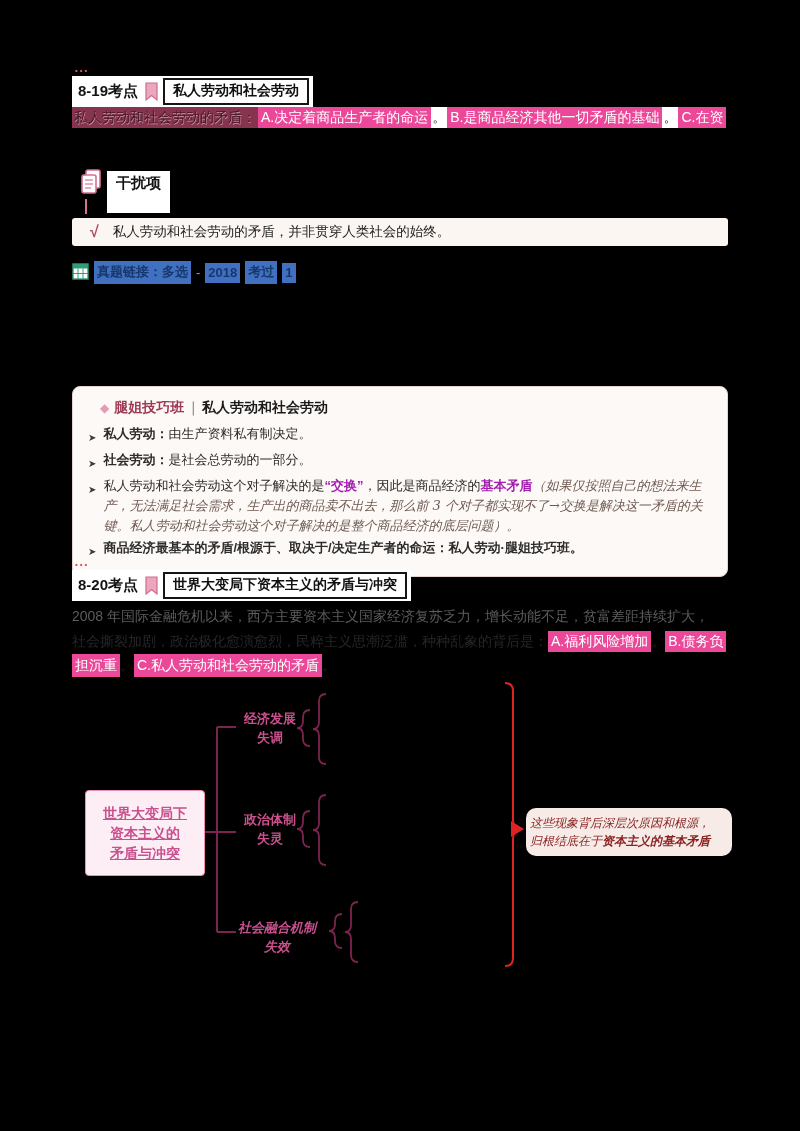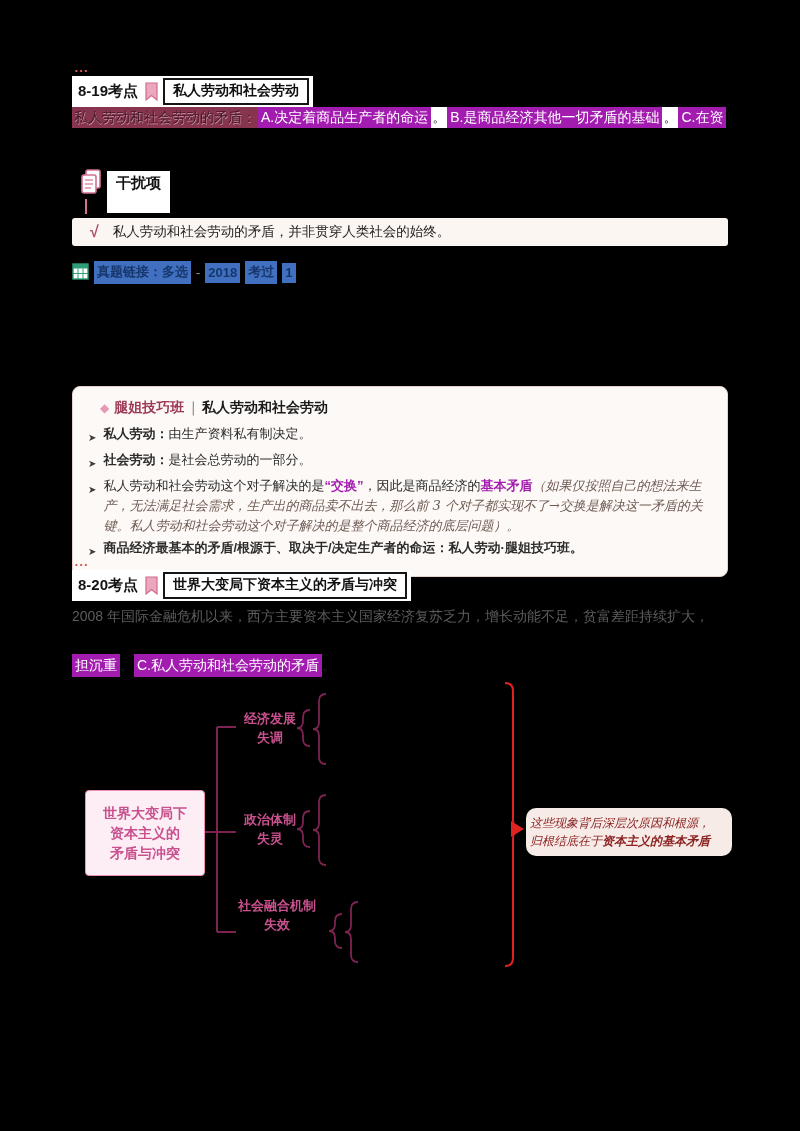--- a/index.html
+++ b/index.html
@@ -10,21 +10,21 @@
   
   .dots{position:absolute;color:#d95757;font-size:8px;letter-spacing:2px;font-weight:bold;}
   .header-row{position:absolute;display:inline-flex;align-items:center;background:#fff;padding:2px 4px;gap:5px;}
   .kaodian{font-weight:bold;font-size:15px;color:#121212;white-space:nowrap;padding:1px 2px;}
   .title-box{border:2px solid #151515;background:#fff;color:#111;font-weight:bold;font-size:14px;
              padding:2px 8px 3px;white-space:nowrap;}
   .bookmark{width:13px;height:19px;flex:none;}
 
   
   .stmt{position:absolute;white-space:nowrap;font-size:14px;line-height:21px;}
-  .hl{background:#a21caf;color:#fff;padding:3px 3px 4px;}
+  .hl{background:#ec4899;color:#fff;padding:3px 3px 4px;}
   .chip{background:#fff;color:#111;padding:3px 1px 4px;}
   .lead-garbled{background:#87344e;color:#471527;padding:3px 2px 4px;
                 text-shadow:0.6px 0.6px 0 rgba(255,245,248,0.5);filter:blur(.2px);}
   .faint{color:#5c5c5c;}
   .faint-dark{color:#262626;}
   .clip{overflow:hidden;width:660px;}
 
   
   .distractor-label{position:absolute;background:#fff;color:#111;font-weight:bold;font-size:15px;padding:3px 9px 20px;}
   .tick-line{position:absolute;width:2px;height:15px;background:#d4728f;}
@@ -50,21 +50,21 @@
   .tips-topic{color:#1c1c1c;font-weight:bold;}
   .bullet{display:flex;margin:2px 0;line-height:20px;}
   .arrow{flex:none;color:#3a3a3a;font-size:10px;margin:4px 7px 0 2px;}
   .bold{font-weight:bold;}
   .accent{color:#a21caf;font-weight:bold;}
   .kai{color:#6e5a52;font-family:"DejaVu Serif","Liberation Serif",serif;font-style:italic;}
 
   
   .mm-root{position:absolute;left:85px;top:790px;width:118px;height:84px;border:1.5px solid #f08cb8;
            background:#fdeef6;border-radius:4px;display:flex;align-items:center;justify-content:center;
-           text-align:center;color:#c9518e;font-weight:bold;font-size:14px;line-height:20px;white-space:pre-line;}
+           text-align:center;color:#c9518e;font-weight:bold;font-size:14px;line-height:20px;white-space:pre-line;text-decoration:underline;}
   .mm-label{position:absolute;color:#c9518e;font-weight:bold;font-size:13px;line-height:19px;
             text-align:center;white-space:pre-line;}
   .conclusion{position:absolute;left:526px;top:808px;width:198px;background:#f6ebe7;border-radius:10px;
               padding:6px 4px;font-size:12px;line-height:18px;color:#8b2323;
               font-family:"DejaVu Serif","Liberation Serif",serif;font-style:italic;}
   .overlay{position:absolute;left:0;top:0;pointer-events:none;}
 </style>
 </head>
 <body>
 
@@ -148,20 +148,23 @@
     <span class="kaodian">8-20考点</span>
     <span class="bookmark">
       <svg width="13" height="19" viewBox="0 0 13 19">
           <path d="M1,1 h11 v17 l-5.5,-4.5 -5.5,4.5 z" fill="#eba7bd" stroke="#cf6d8e" stroke-width="1.2"></path>
         </svg>
     </span>
     <span class="title-box">世界大变局下资本主义的矛盾与冲突</span>
   </div>
 
   <div class="stmt clip faint" style="left:72px;top:606px;">2008 年国际金融危机以来，西方主要资本主义国家经济复苏乏力，增长动能不足，贫富差距持续扩大，</div>
+  <div class="stmt clip" style="left:72px;top:631px;">
+    <span class="faint-dark">社会撕裂加剧，政治极化愈演愈烈，民粹主义思潮泛滥，种种乱象的背后是：</span><span class="hl">A.福利风险增加</span><span class="faint-dark">。</span><span class="hl">B.债务负</span>
+  </div>
   <div class="stmt" style="left:72px;top:655px;">
     <span class="hl">担沉重</span><span class="faint-dark">。</span><span class="hl">C.私人劳动和社会劳动的矛盾</span><span class="faint-dark">。</span>
   </div>
 
   <svg class="overlay" width="800" height="1131">
 
     <g stroke="#7c2350" stroke-width="2" fill="none">
       <path d="M203,832 H217"></path>
       <path d="M217,727 V932"></path>
       <path d="M217,727 H236"></path>
@@ -184,21 +187,21 @@
     </g>
   </svg>
 
   <div class="mm-root">世界大变局下
 资本主义的
 矛盾与冲突</div>
   <div class="mm-label" style="left:234px;top:709px;width:72px;">经济发展
 失调</div>
   <div class="mm-label" style="left:234px;top:810px;width:72px;">政治体制
 失灵</div>
-  <div class="mm-label" style="left:230px;top:896px;width:94px;">社会融合机制
+  <div class="mm-label" style="left:230px;top:918px;width:94px;font-style:italic;">社会融合机制
 失效</div>
 
   <div class="conclusion">
     <span>这些现象背后深层次原因和根源，</span><br>
     <span>归根结底在于</span><span class="bold">资本主义的基本矛盾</span>
   </div>
 
 </div>
 
 </body></html>

